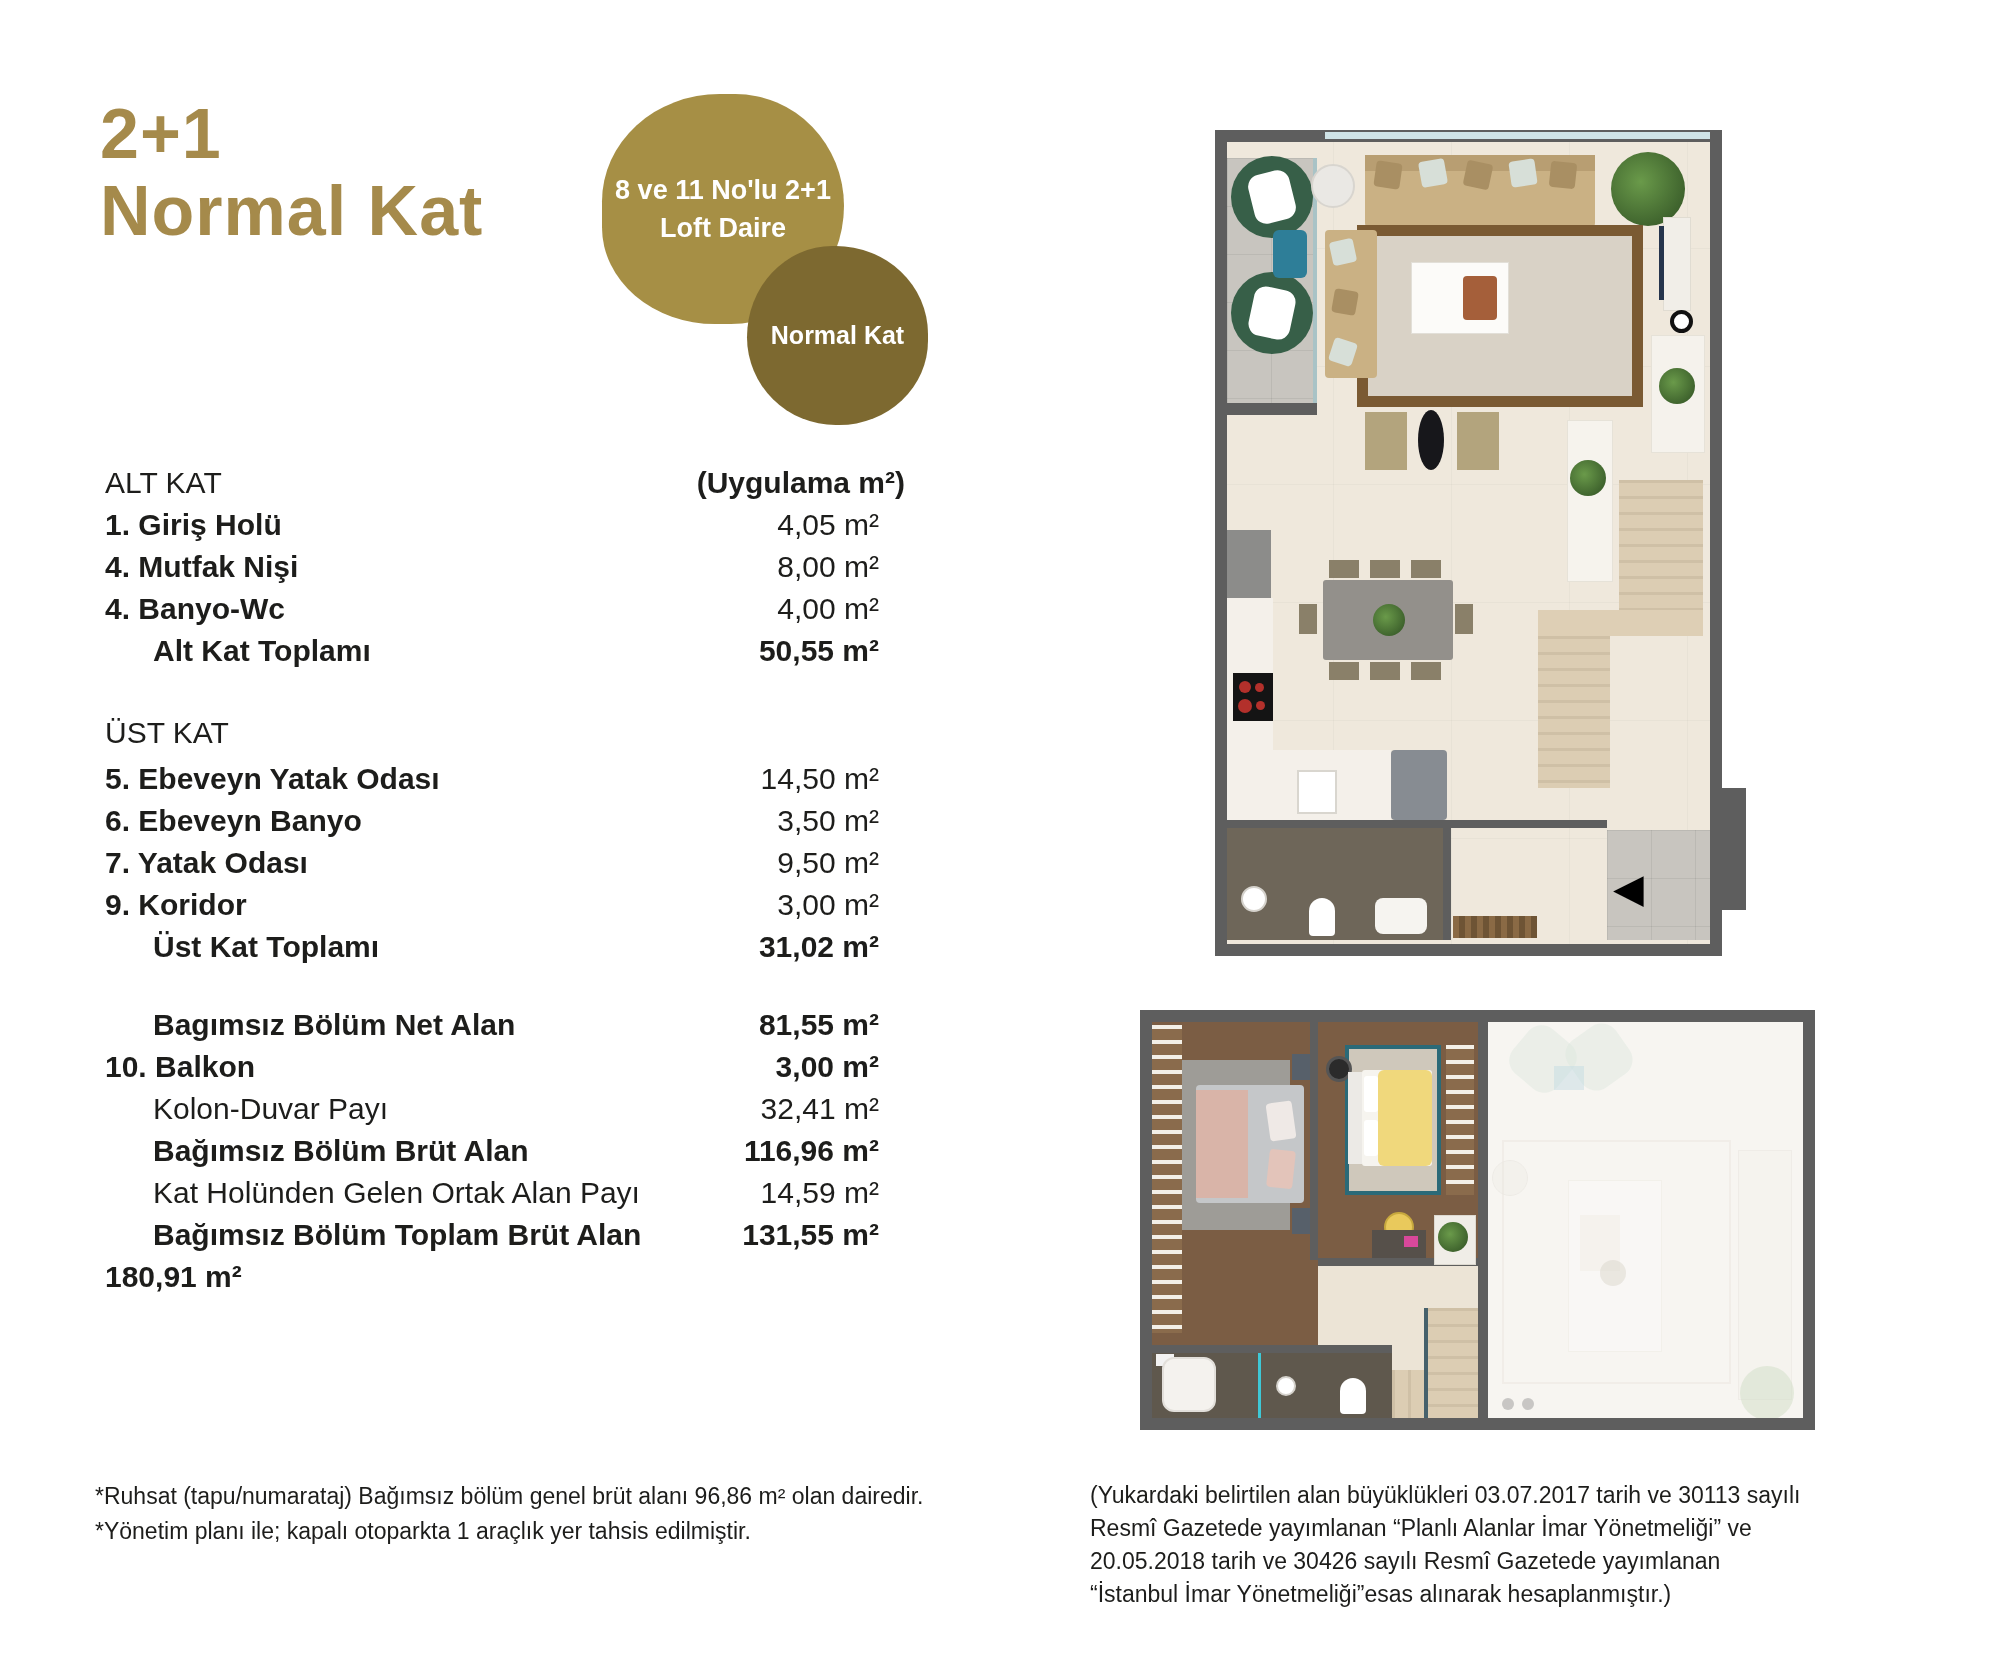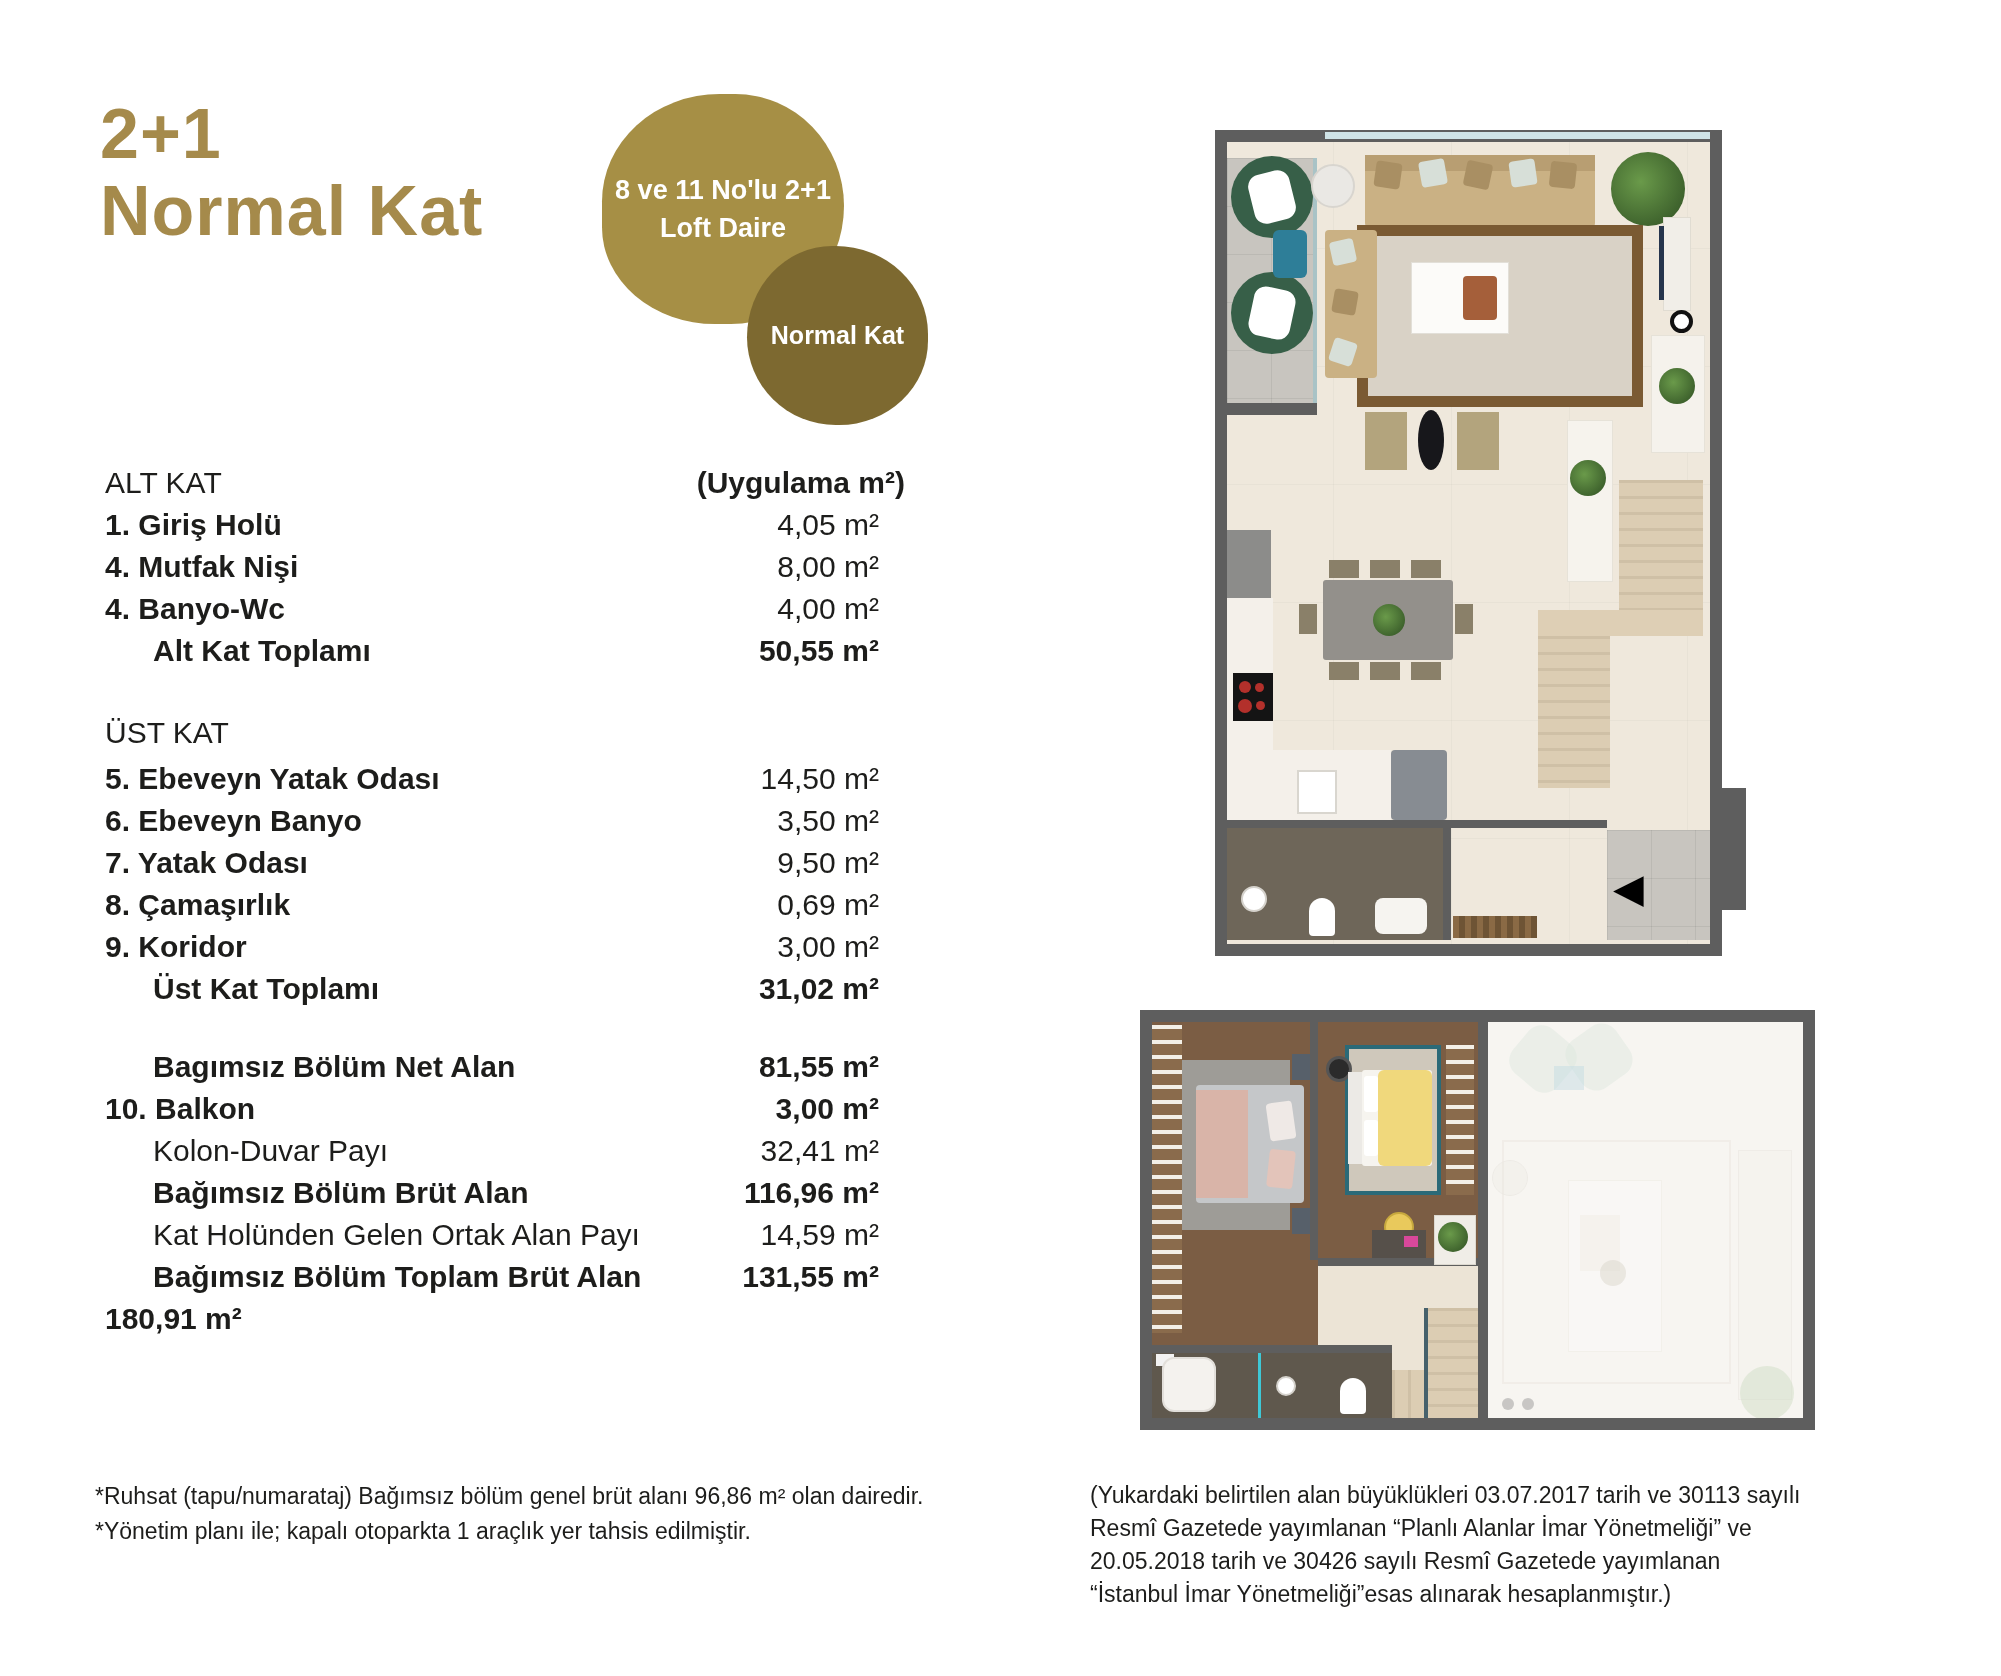--- a/index.html
+++ b/index.html
@@ -109,24 +109,20 @@
       </div>
       <div class="trow">
         <span class="lbl b">6. Ebeveyn Banyo</span>
         <span class="val">3,50 m²</span>
       </div>
       <div class="trow">
         <span class="lbl b">7. Yatak Odası</span>
         <span class="val">9,50 m²</span>
       </div>
       <div class="trow">
-        <span class="lbl b">8. Çamaşırlık</span>
-        <span class="val">0,69 m²</span>
-      </div>
-      <div class="trow">
         <span class="lbl b">9. Koridor</span>
         <span class="val">3,00 m²</span>
       </div>
       <div class="trow">
         <span class="lbl b ind">Üst Kat Toplamı</span>
         <span class="val b">31,02 m²</span>
       </div>
       <div class="trow spacer"></div>
       <div class="trow">
         <span class="lbl b ind">Bagımsız Bölüm Net Alan</span>

